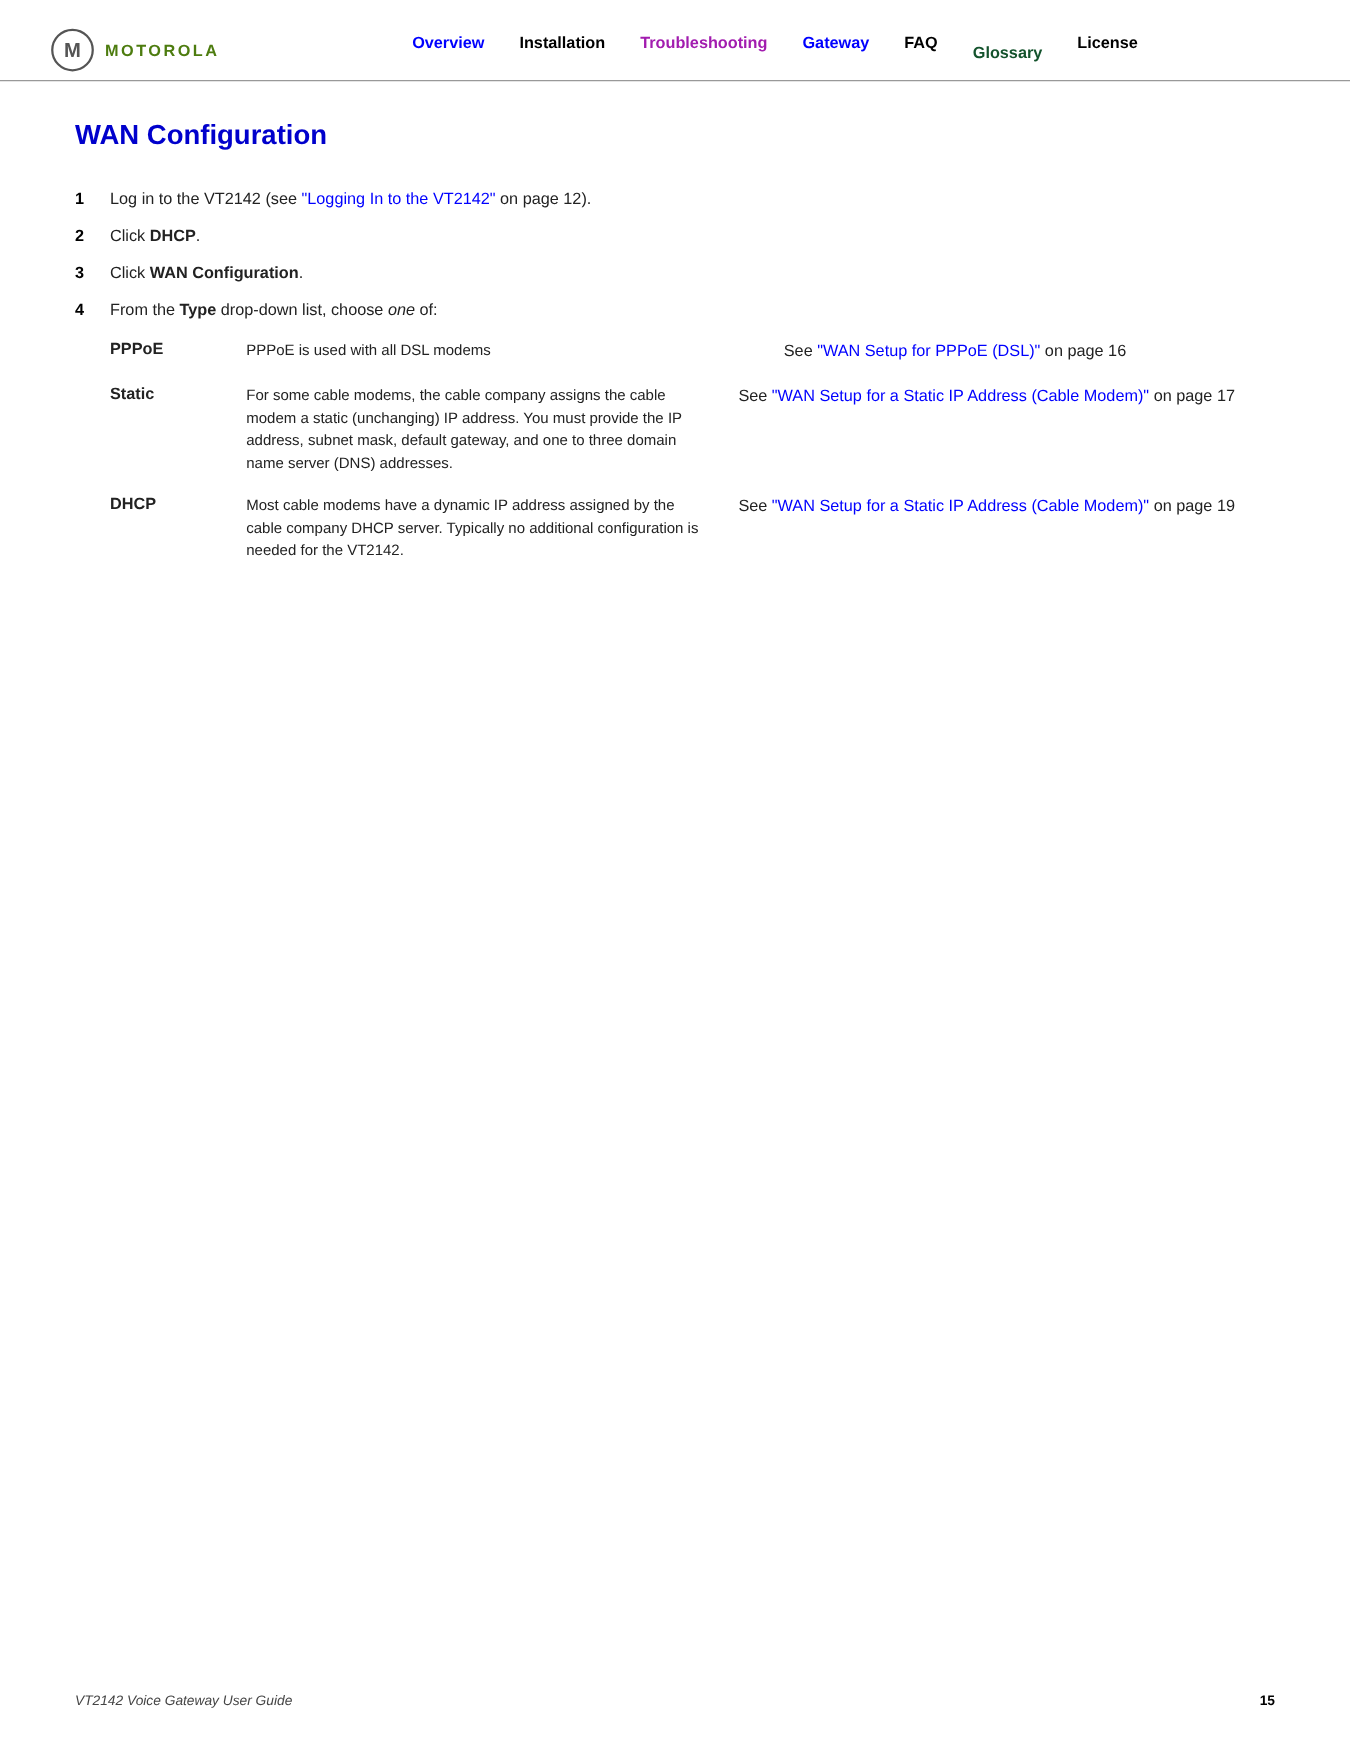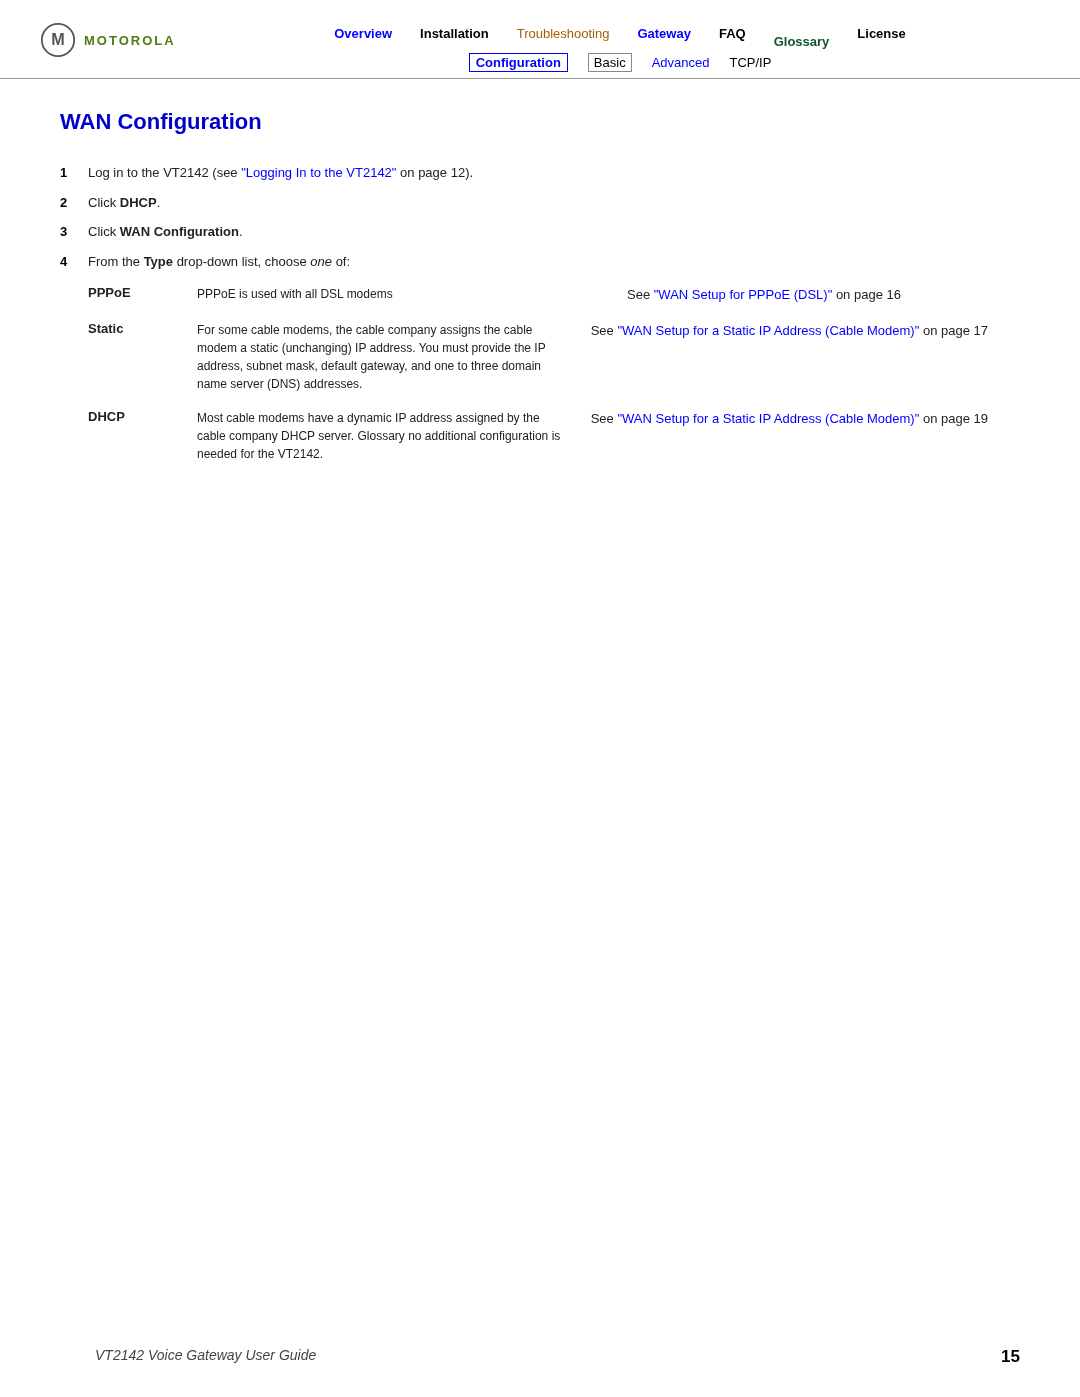--- a/index.html
+++ b/index.html
@@ -51,21 +51,21 @@
       margin-bottom: 4px;
       justify-content: center;
     }
     .nav-top a {
       text-decoration: none;
       font-size: 13px;
       font-weight: bold;
     }
     .nav-top a.nav-overview { color: #00f; }
     .nav-top a.nav-installation { color: #000; }
-    .nav-top a.nav-troubleshooting { color: #a16207; font-weight: normal; }
+    .nav-top a.nav-troubleshooting { color: #a21caf; font-weight: bold; }
     .nav-top a.nav-contact { color: #00f; font-weight: bold; }
     .nav-top a.nav-faq { color: #000; font-weight: bold; }
     .nav-top a.nav-glossary { color: #14532d; margin-top: 16px; }
     .nav-top a.nav-license { color: #000; }
     .nav-bottom {
       display: flex;
       align-items: center;
       gap: 20px;
       justify-content: center;
     }
@@ -171,27 +171,26 @@
       position: absolute;
       bottom: 30px;
       left: 0;
       right: 0;
       display: flex;
       justify-content: space-between;
       padding: 0 60px;
       border-top: none;
     }
     .footer-left {
-      font-size: 14px;
+      font-size: 11px;
       color: #444;
       font-style: italic;
-      margin-left: 35px;
     }
     .footer-right {
-      font-size: 17px;
+      font-size: 11px;
       font-weight: bold;
       color: #000;
     }
   </style>
 </head>
 <body>
 
 <div class="header">
   <div class="logo-area">
 
@@ -205,26 +204,20 @@
   <div class="nav-area">
     <div class="nav-top">
       <a class="nav-overview">Overview</a>
       <a class="nav-installation">Installation</a>
       <a class="nav-troubleshooting">Troubleshooting</a>
       <a class="nav-contact">Gateway</a>
       <a class="nav-faq">FAQ</a>
       <a class="nav-glossary">Glossary</a>
       <a class="nav-license">License</a>
     </div>
-    <div class="nav-bottom">
-      <a class="nav-config">Configuration</a>
-      <a class="nav-basic">Basic</a>
-      <a class="nav-advanced">Advanced</a>
-      <a class="nav-tcpip">TCP/IP</a>
-    </div>
   </div>
 </div>
 
 <div class="main">
 
   <h1 class="page-title">WAN Configuration</h1>
 
   <div class="step">
     <span class="step-num">1</span>
     <span class="step-content">
@@ -266,21 +259,21 @@
     <div class="option-row">
       <span class="option-term">Static</span>
       <span class="option-desc">For some cable modems, the cable company assigns the cable modem a static (unchanging) IP address. You must provide the IP address, subnet mask, default gateway, and one to three domain name server (DNS) addresses.</span>
       <span class="option-link">
         See <a>"WAN Setup for a Static IP Address (Cable Modem)"</a> on page 17
       </span>
     </div>
 
     <div class="option-row">
       <span class="option-term">DHCP</span>
-      <span class="option-desc">Most cable modems have a dynamic IP address assigned by the cable company DHCP server. Glossary no additional configuration is needed for the VT2142.</span>
+      <span class="option-desc">Most cable modems have a dynamic IP address assigned by the cable company DHCP server. Typically no additional configuration is needed for the VT2142.</span>
       <span class="option-link">
         See <a>"WAN Setup for a Static IP Address (Cable Modem)"</a> on page 19
       </span>
     </div>
 
   </div>
 </div>
 
 <div class="footer">
   <span class="footer-left">VT2142 Voice Gateway User Guide</span>

